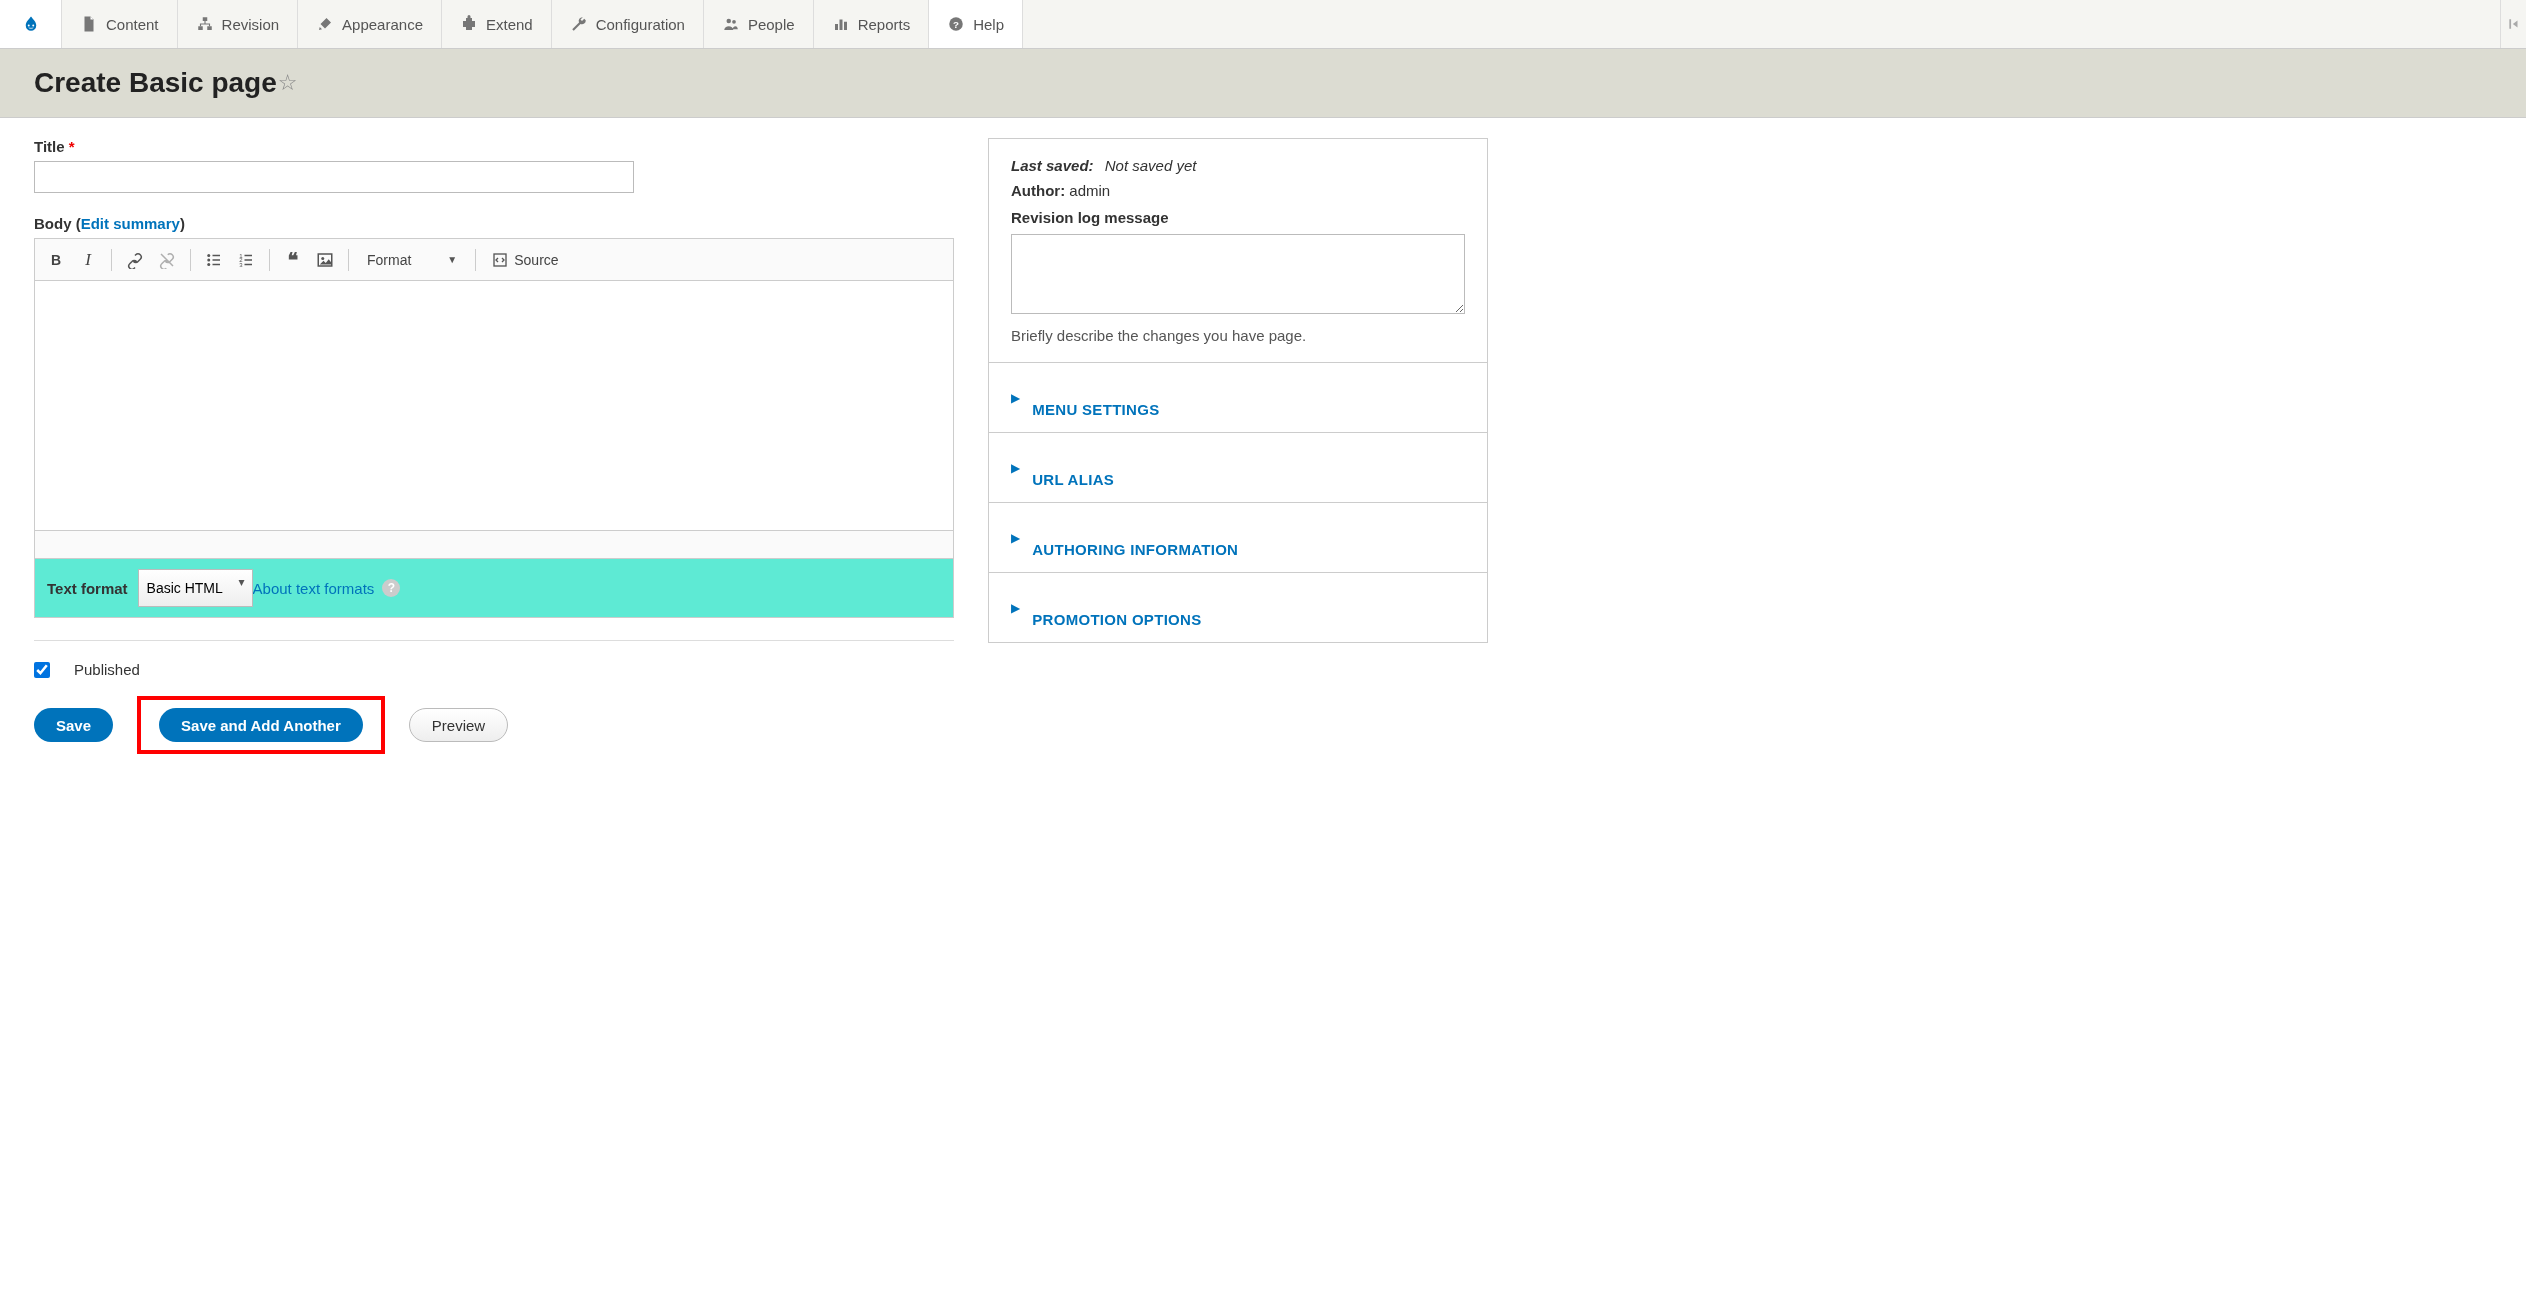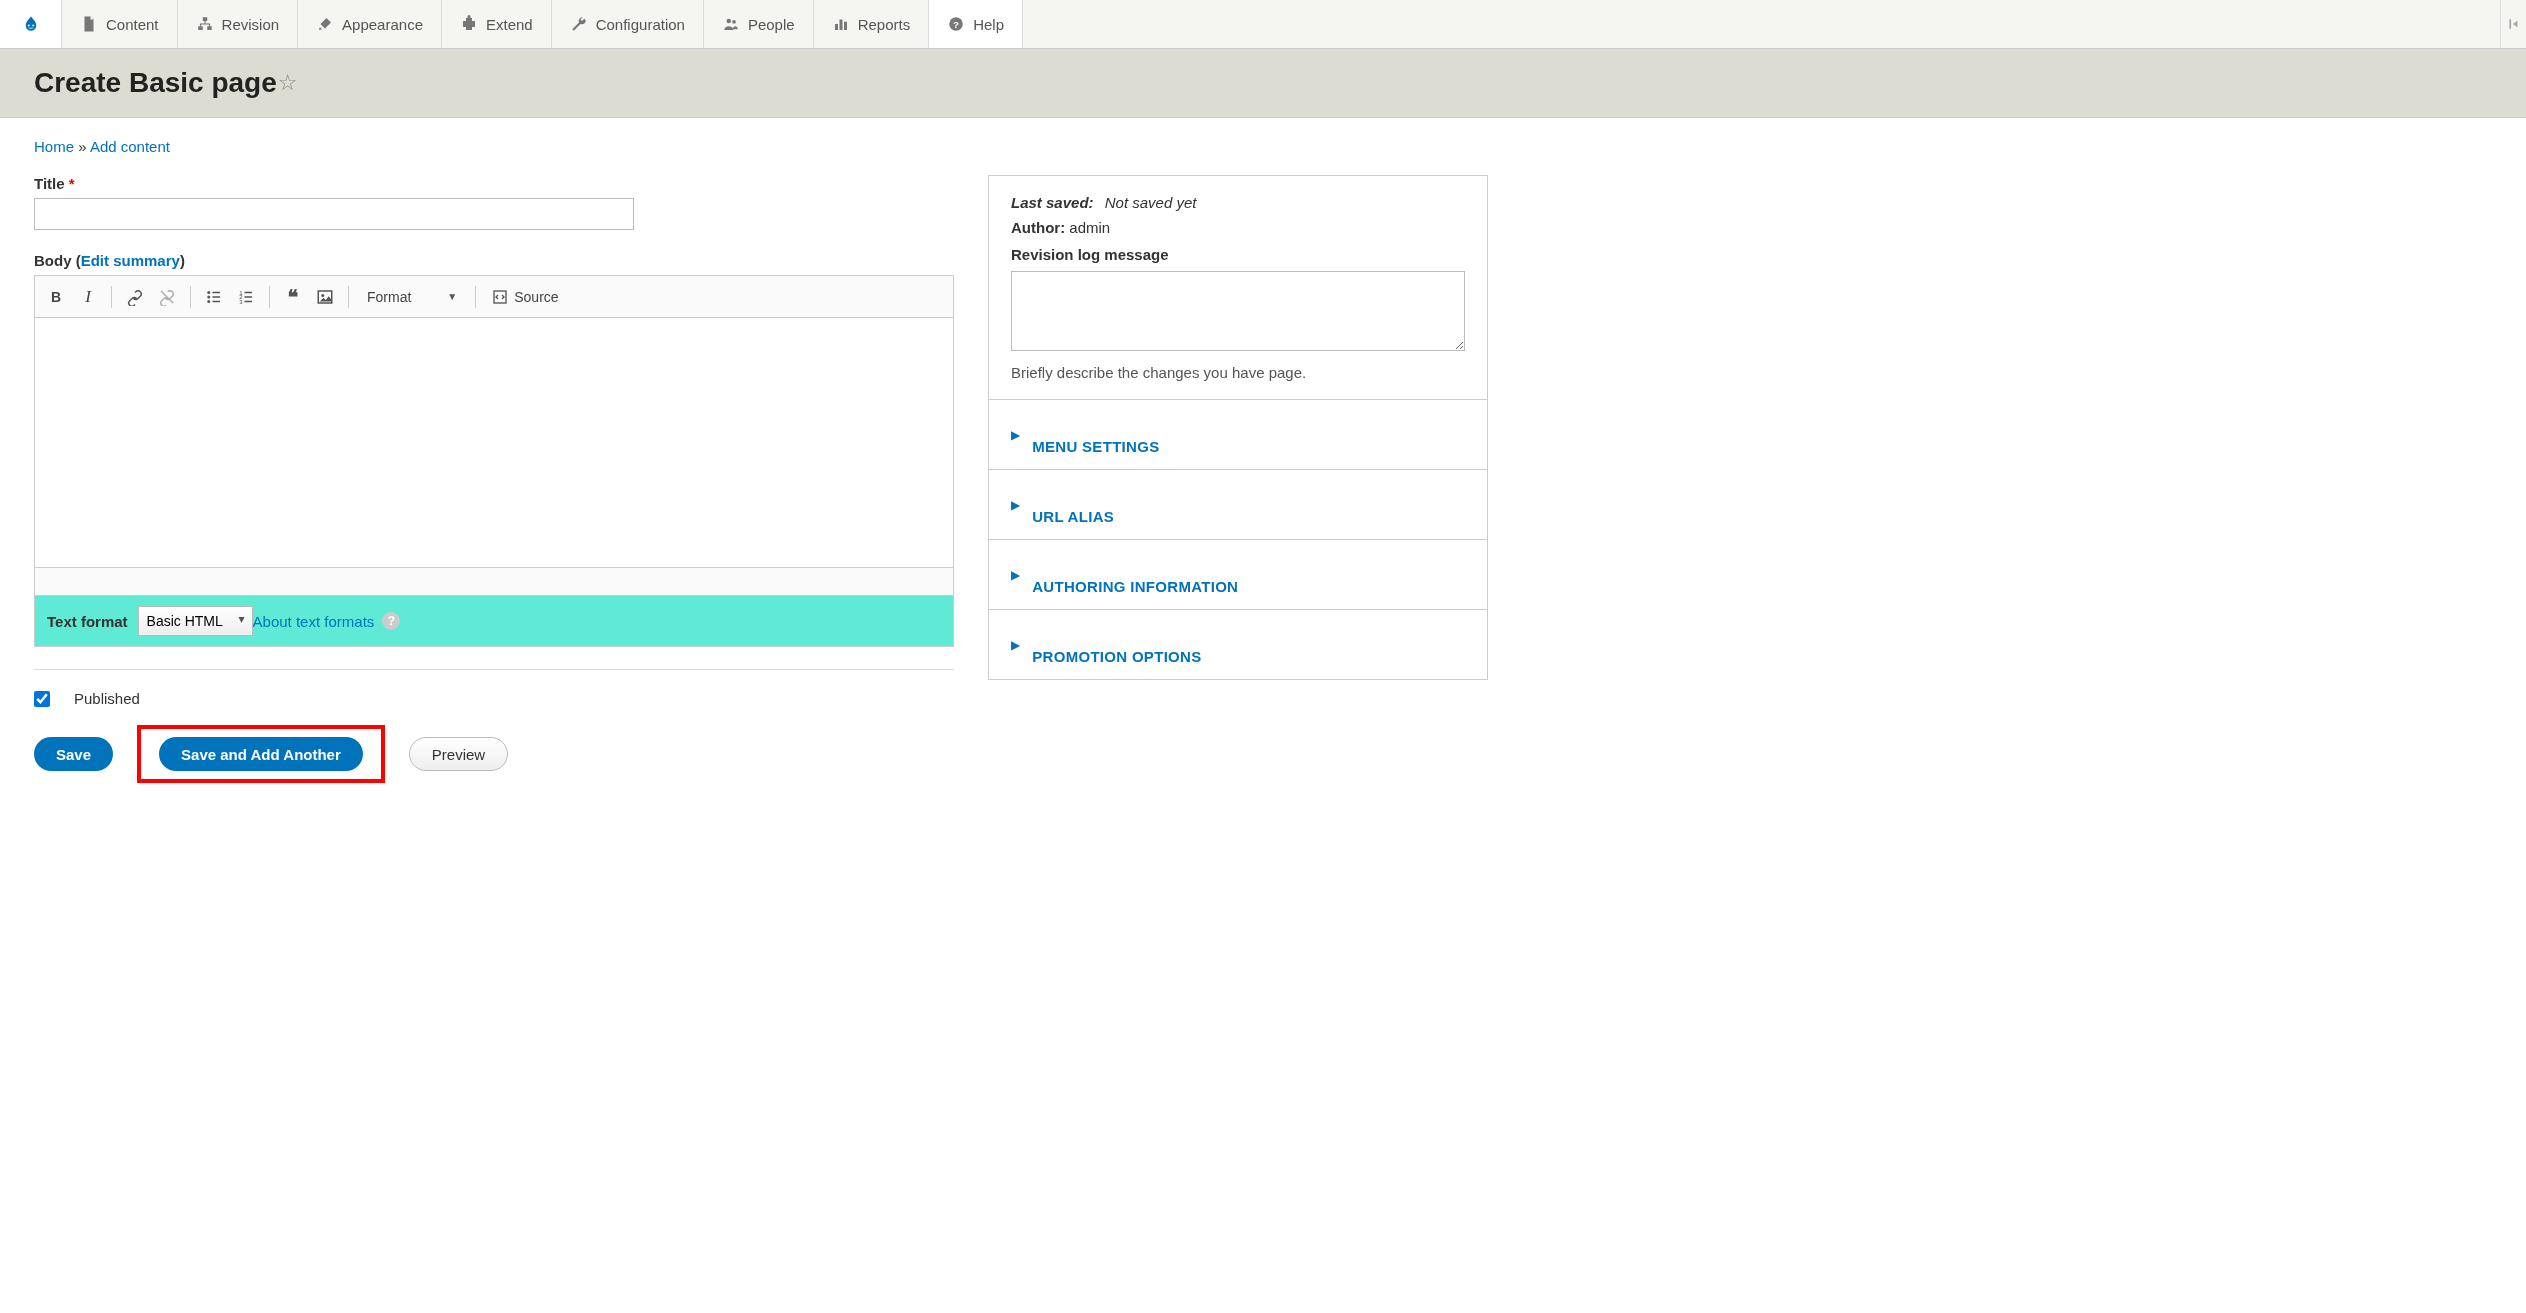--- a/index.html
+++ b/index.html
@@ -41,21 +41,21 @@
   .editor-toolbar { display:flex; align-items:center; gap:2px; padding:4px 6px; border-bottom:1px solid #ccc; background:#fafafa; height:42px; }
   .ed-btn { width:30px; height:30px; display:flex; align-items:center; justify-content:center; color:#444; cursor:pointer; border-radius:3px; }
   .ed-sep { width:1px; height:22px; background:#ccc; margin:0 6px; }
   .ed-format { display:flex; align-items:center; gap:6px; padding:0 10px; height:30px; cursor:pointer; color:#444; font-size:14px; }
   .ed-source { display:flex; align-items:center; gap:6px; padding:0 8px; height:30px; cursor:pointer; color:#444; font-size:14px; }
   .editor-canvas { min-height:250px; background:#fff; border-bottom:1px solid #ccc; }
   .editor-path { height:28px; background:#fafafa; border-bottom:1px solid #ccc; }
   .editor-footer { display:flex; align-items:center; padding:10px 12px; background:#5eead4; }
   .ef-left { display:flex; align-items:center; gap:10px; }
   .ef-left label { font-weight:bold; font-size:15px; }
-  .ef-select { height:30px; border:1px solid #bbb; background:linear-gradient(#fff,#eee); padding:2px 28px 2px 8px; font-size:14px; position:relative; appearance:none; -webkit-appearance:none; }
+  .ef-select { height:38px; border:1px solid #bbb; background:linear-gradient(#fff,#eee); padding:2px 28px 2px 8px; font-size:14px; position:relative; appearance:none; -webkit-appearance:none; }
   .ef-select-wrap { position:relative; display:inline-block; }
   .ef-select-wrap::after { content:"▾"; position:absolute; right:8px; top:6px; color:#555; pointer-events:none; font-size:12px; }
   .ef-right { display:flex; align-items:center; gap:8px; }
   .ef-right a { color:#0073bb; text-decoration:none; font-size:15px; }
   .help-circ { width:18px; height:18px; border-radius:50%; background:#ccc; color:#fff; font-size:12px; font-weight:bold; display:flex; align-items:center; justify-content:center; }
   
   .hr-divider { border:none; border-top:1px solid #ddd; margin:22px 0 20px; }
   .check-row { display:flex; align-items:center; gap:24px; margin-bottom:18px; font-size:15px; }
   .check-row input[type=checkbox] { width:16px; height:16px; accent-color:#0073e0; }
   
@@ -156,25 +156,20 @@
 </div>
 
 <div class="page-header">
   <div class="page-title-wrap">
     <h1 class="page-title">Create Basic page</h1>
     <span class="star-icon">☆</span>
   </div>
 </div>
 
 <div class="region">
-  <div class="breadcrumb">
-    <a href="#">Home</a>
-    <span>»</span>
-    <a href="#">Add content</a>
-  </div>
 
   <div class="layout">
 
     <div class="main-col">
       <label class="form-label">
         <span>Title</span>
         <span class="required-mark">*</span>
       </label>
       <input type="text" class="text-input" style="">
 

